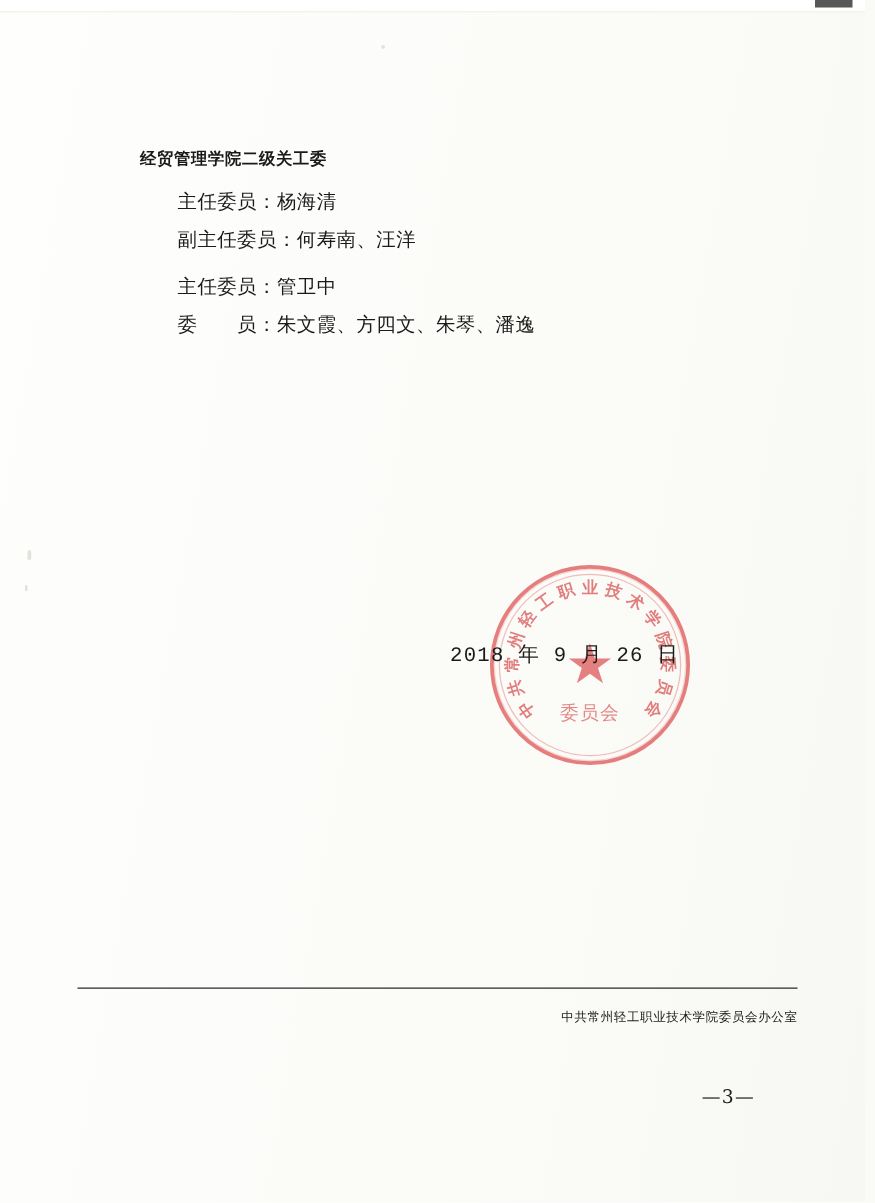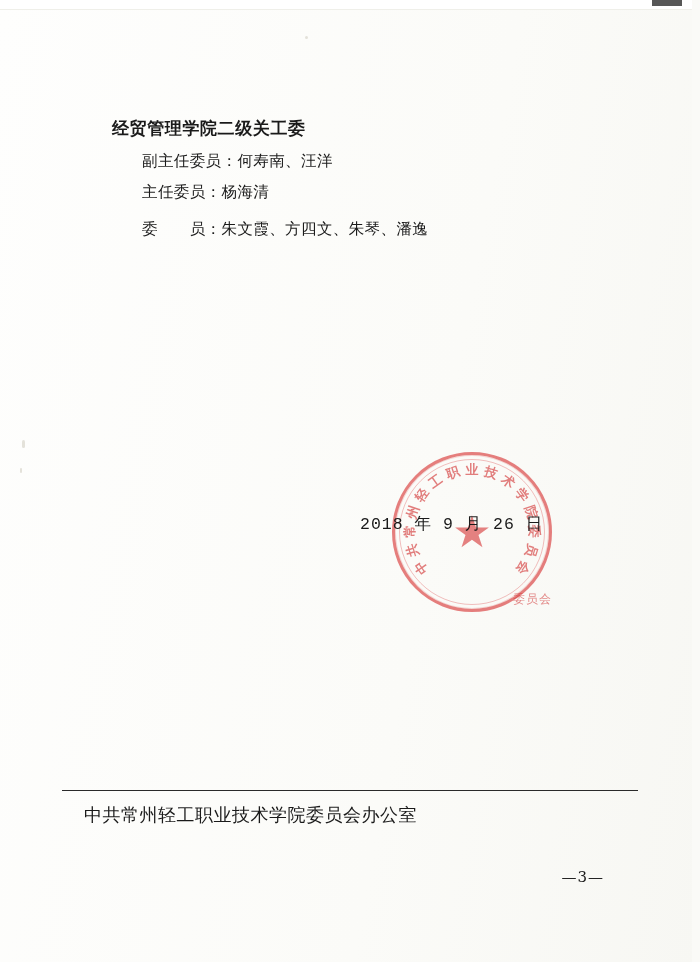--- a/index.html
+++ b/index.html
@@ -55,21 +55,21 @@
   }
 
   .doc-body {
     position: absolute;
     left: 112px;
     top: 112px;
     width: 500px;
   }
 
   .section-title {
-    font-size: 17px;
+    font-size: 13px;
     font-weight: bold;
     letter-spacing: 0.6px;
     line-height: 32px;
     margin: 0 0 2px 0;
     white-space: nowrap;
   }
 
   .entry {
     font-size: 15.5px;
     line-height: 31px;
@@ -141,46 +141,46 @@
     top: 50%;
     font-size: 13px;
     font-weight: bold;
     color: rgba(208, 42, 42, 0.60);
     transform-origin: 0 0;
     white-space: nowrap;
   }
   .seal .bottom-text {
     position: absolute;
     left: 0; right: 0;
-    bottom: 4px;
-    text-align: right;
-    font-size: 12px;
+    bottom: 32px;
+    text-align: center;
+    font-size: 15px;
     color: rgba(208, 42, 42, 0.55);
     letter-spacing: 1px;
   }
 
   
   .footer-rule {
     position: absolute;
     left: 62px;
     top: 790px;
     width: 576px;
     height: 1px;
     background: #2a2a2a;
   }
   .footer {
     position: absolute;
     left: 62px;
     top: 802px;
     width: 576px;
-    font-size: 18px;
+    font-size: 10px;
     line-height: 26px;
     letter-spacing: 0.5px;
     display: flex;
-    justify-content: flex-start;
+    justify-content: flex-end;
     white-space: nowrap;
   }
   .footer .f-left { padding-left: 22px; }
   .footer .f-right { padding-right: 42px; }
 
   .page-number {
     position: absolute;
     right: 96px;
     top: 868px;
     font-size: 15px;
@@ -200,32 +200,35 @@
   <div class="speck" style="left:20px; top:468px; width:2px; height:5px; border-radius:2px;"></div>
 
   <div class="content">
 
     <div class="doc-body">
 
       <div class="group">
         <div class="section-title">经贸管理学院二级关工委</div>
 
         <div class="entry">
+          <span class="lbl sp1">主任委员</span><span>：</span><span>杨海清</span>
+        </div>
+
+        <div class="entry">
           <span class="lbl sp1">副主任委员</span><span>：</span><span>何寿南、汪洋</span>
         </div>
 
-        <div class="entry">
-          <span class="lbl sp1">主任委员</span><span>：</span><span>杨海清</span>
-        </div>
-
 
       </div>
 
       <div class="group group2">
 
+        <div class="entry">
+          <span class="lbl sp1">主任委员</span><span>：</span><span>管卫中</span>
+        </div>
 
 
         <div class="entry">
           <span class="lbl sp1">委　　员</span><span>：</span><span>朱文霞、方四文、朱琴、潘逸</span>
         </div>
 
       </div>
 
     </div>
 

